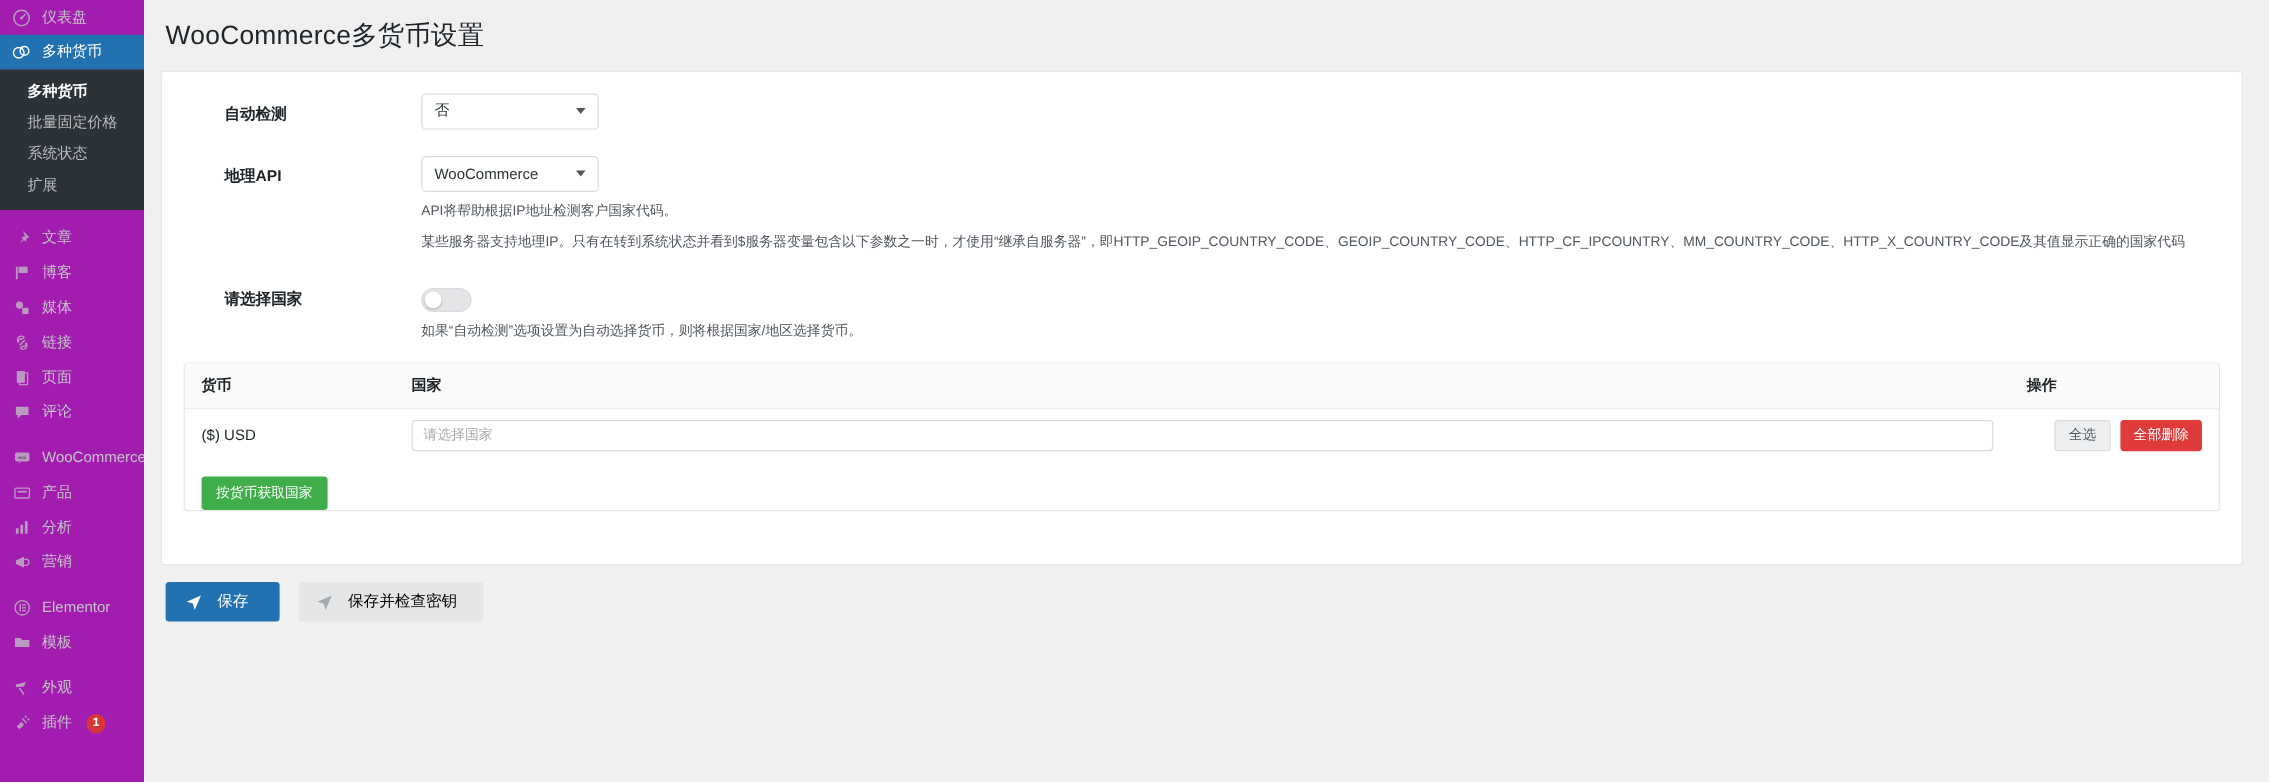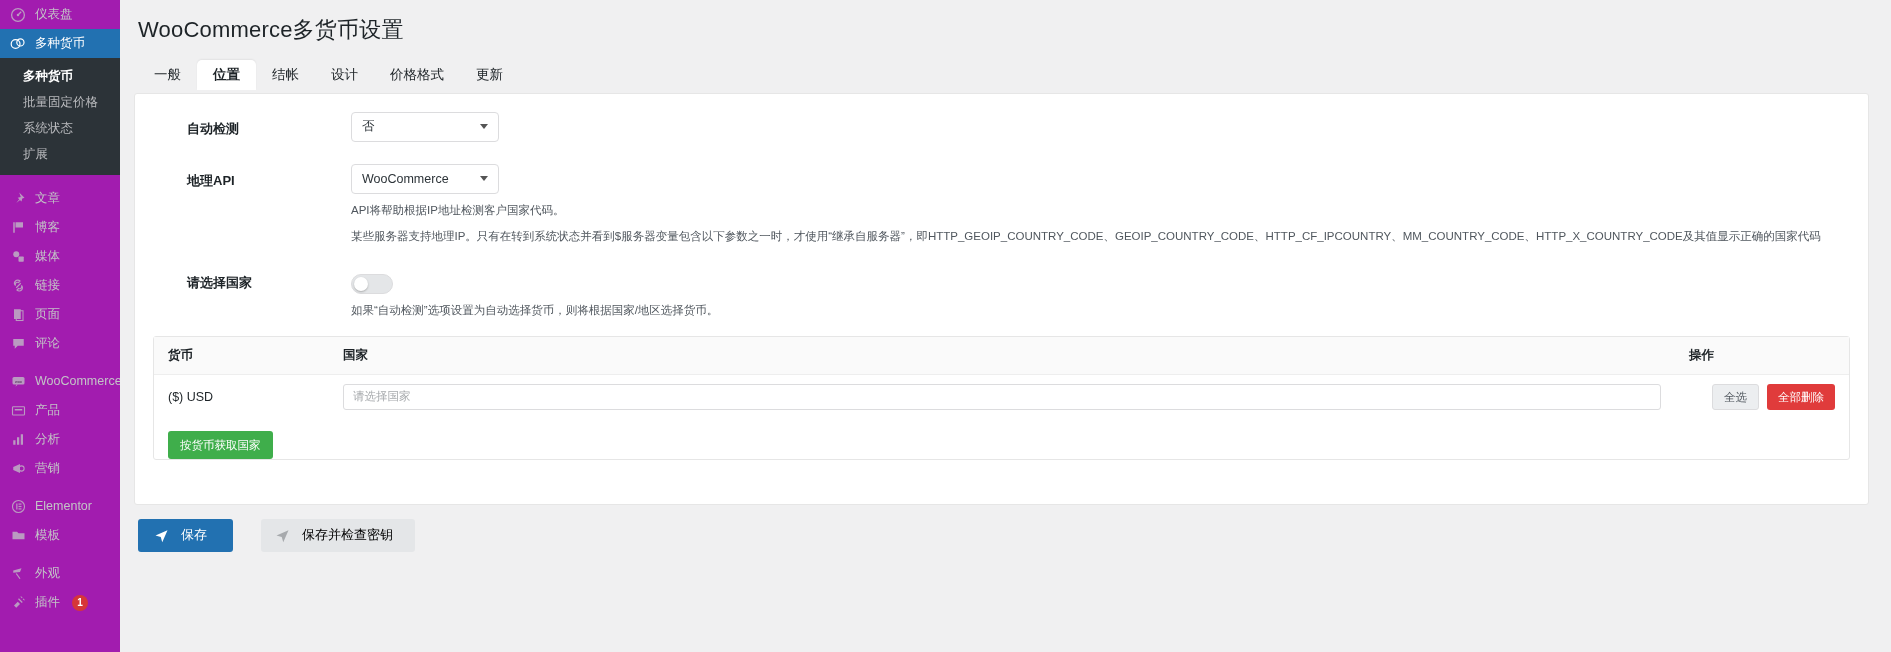--- a/index.html
+++ b/index.html
@@ -84,21 +84,21 @@
     height:26px; border:1px solid #dcdcde; border-radius:3px; background:#fff;
     display:flex; align-items:center; padding:0 9px; font-size:11.5px; color:#a7aaad;
     margin-right:14px;
   }
 
   .btn { border:none; border-radius:3px; font-size:11.5px; padding:5px 11px; cursor:pointer; line-height:14px; }
   .btn-grey { background:#eceef0; color:#50575e; border:1px solid #dcdcde; }
   .btn-red { background:#e03b3b; color:#fff; }
   .btn-green { background:#3fae4b; color:#fff; font-size:11.5px; padding:7px 12px; margin:12px 0 0 14px; }
 
-  .footer { display:flex; align-items:center; gap:28px; margin:14px 0 0 4px; }
+  .footer { display:flex; align-items:center; gap:16px; margin:14px 0 0 4px; }
   .btn-save {
     background:#2271b1; color:#fff; border-radius:3px; height:33px;
     display:flex; align-items:center; gap:12px; padding:0 26px 0 16px; font-size:13px;
   }
   .btn-save-alt {
     background:#e4e6e8; color:#000000; border-radius:3px; height:33px;
     display:flex; align-items:center; gap:12px; padding:0 22px 0 14px; font-size:13px;
   }
   .icon-send { width:15px; height:15px; display:block; }
 </style>
@@ -276,28 +276,20 @@
       </span>
       <span>插件</span>
       <span class="badge">1</span>
     </div>
   </div>
 
   <div class="content">
 
     <div class="page-title">WooCommerce多货币设置</div>
 
-    <div class="tabs">
-      <div class="tab">一般</div>
-      <div class="tab active">位置</div>
-      <div class="tab">结帐</div>
-      <div class="tab">设计</div>
-      <div class="tab">价格格式</div>
-      <div class="tab">更新</div>
-    </div>
 
     <div class="panel">
 
       <div class="row" style="margin-bottom:22px;">
         <div class="row-label">自动检测</div>
         <div class="row-field">
           <div class="select">
             <span>否</span>
             <span class="caret"></span>
           </div>

